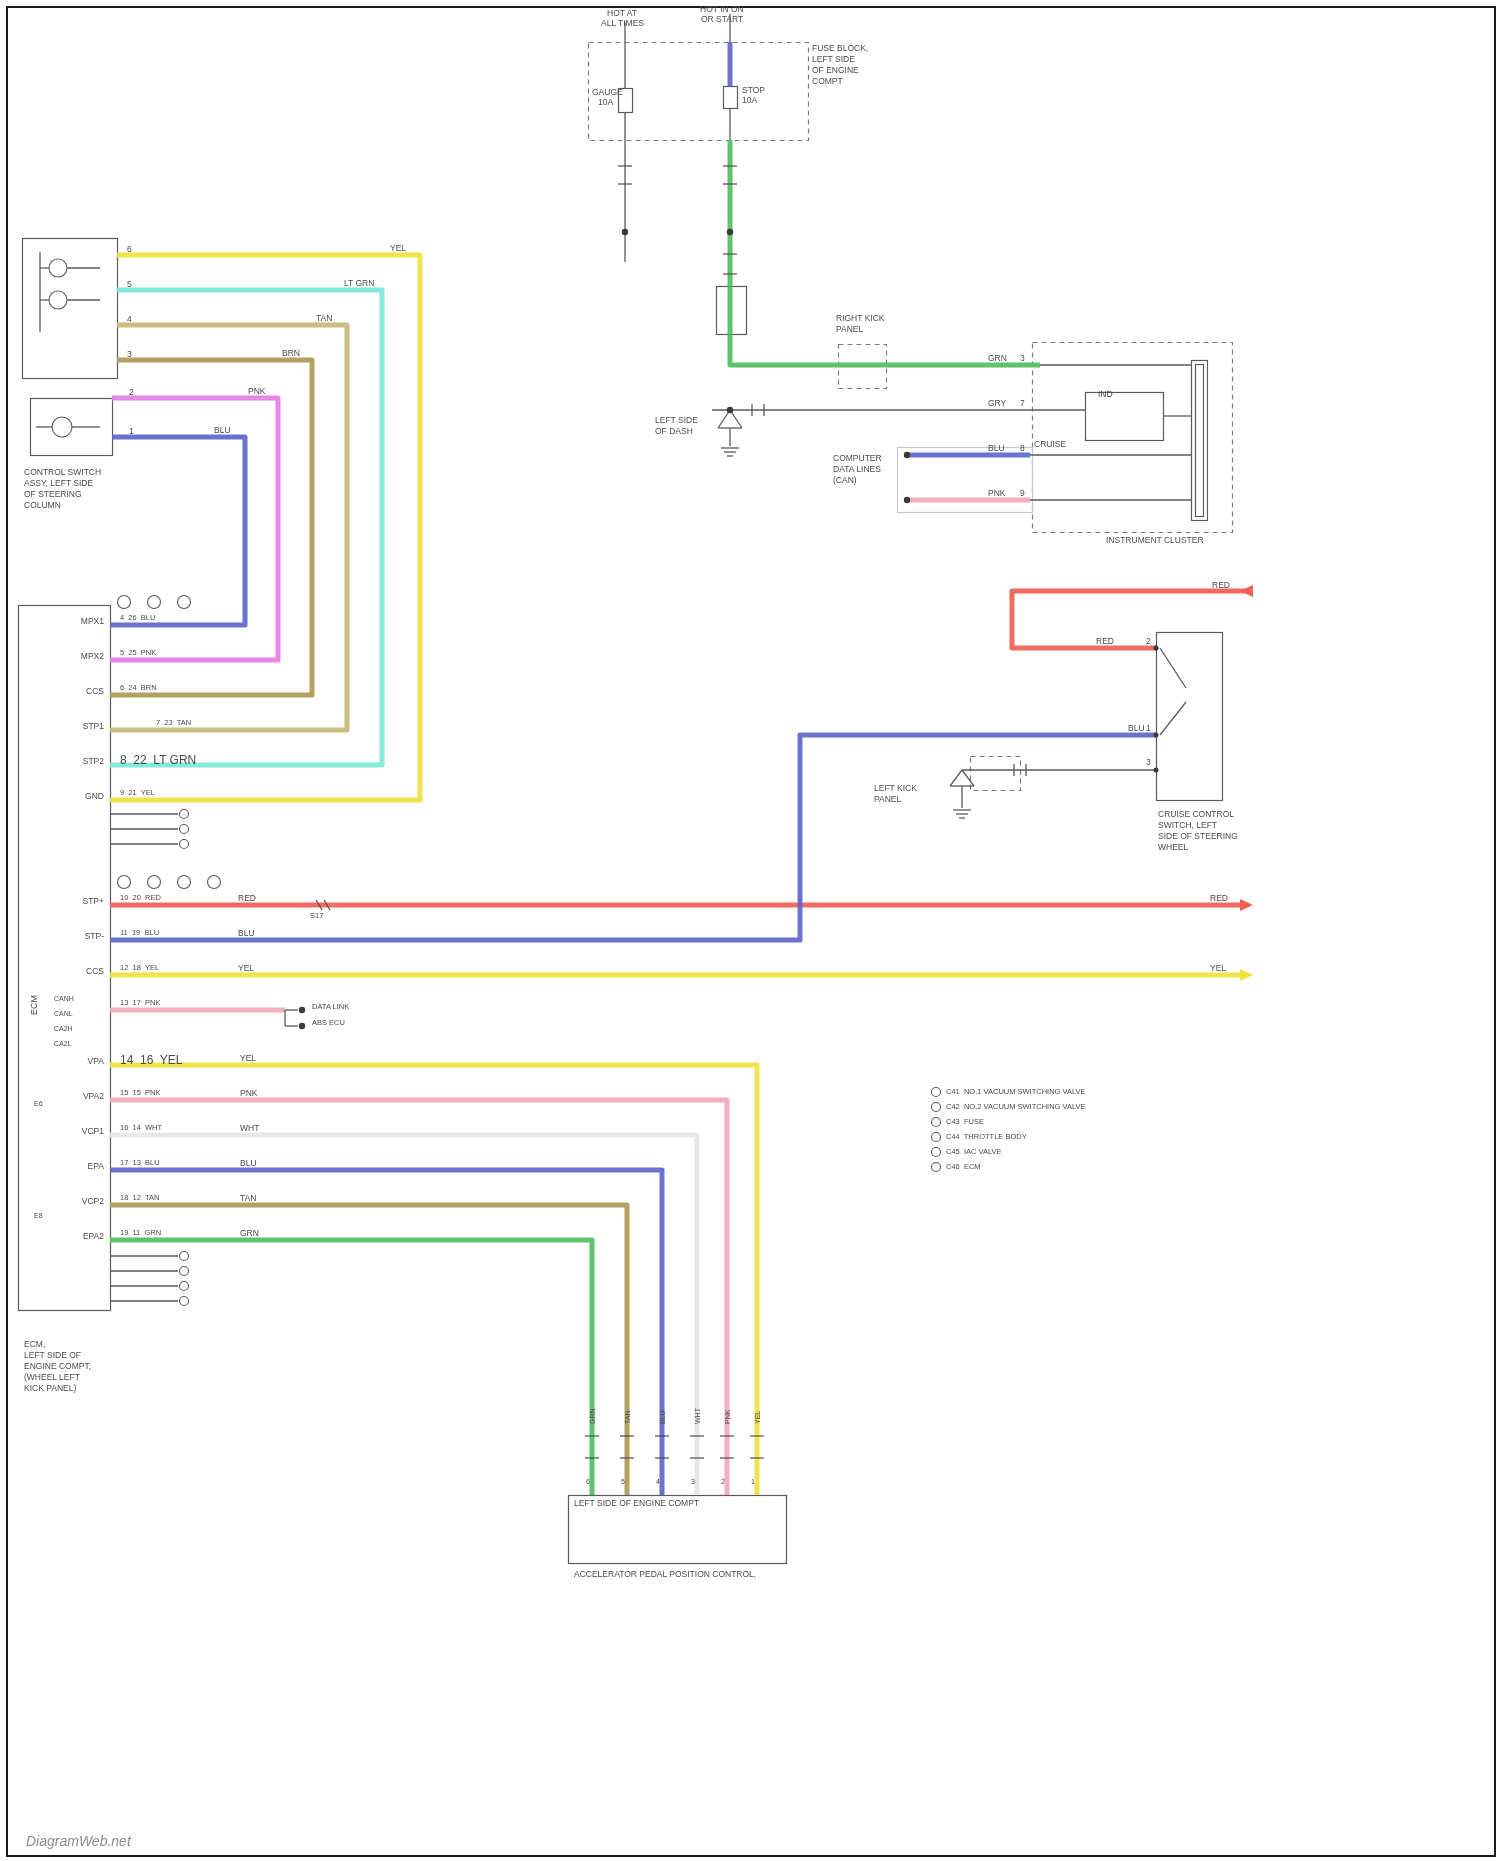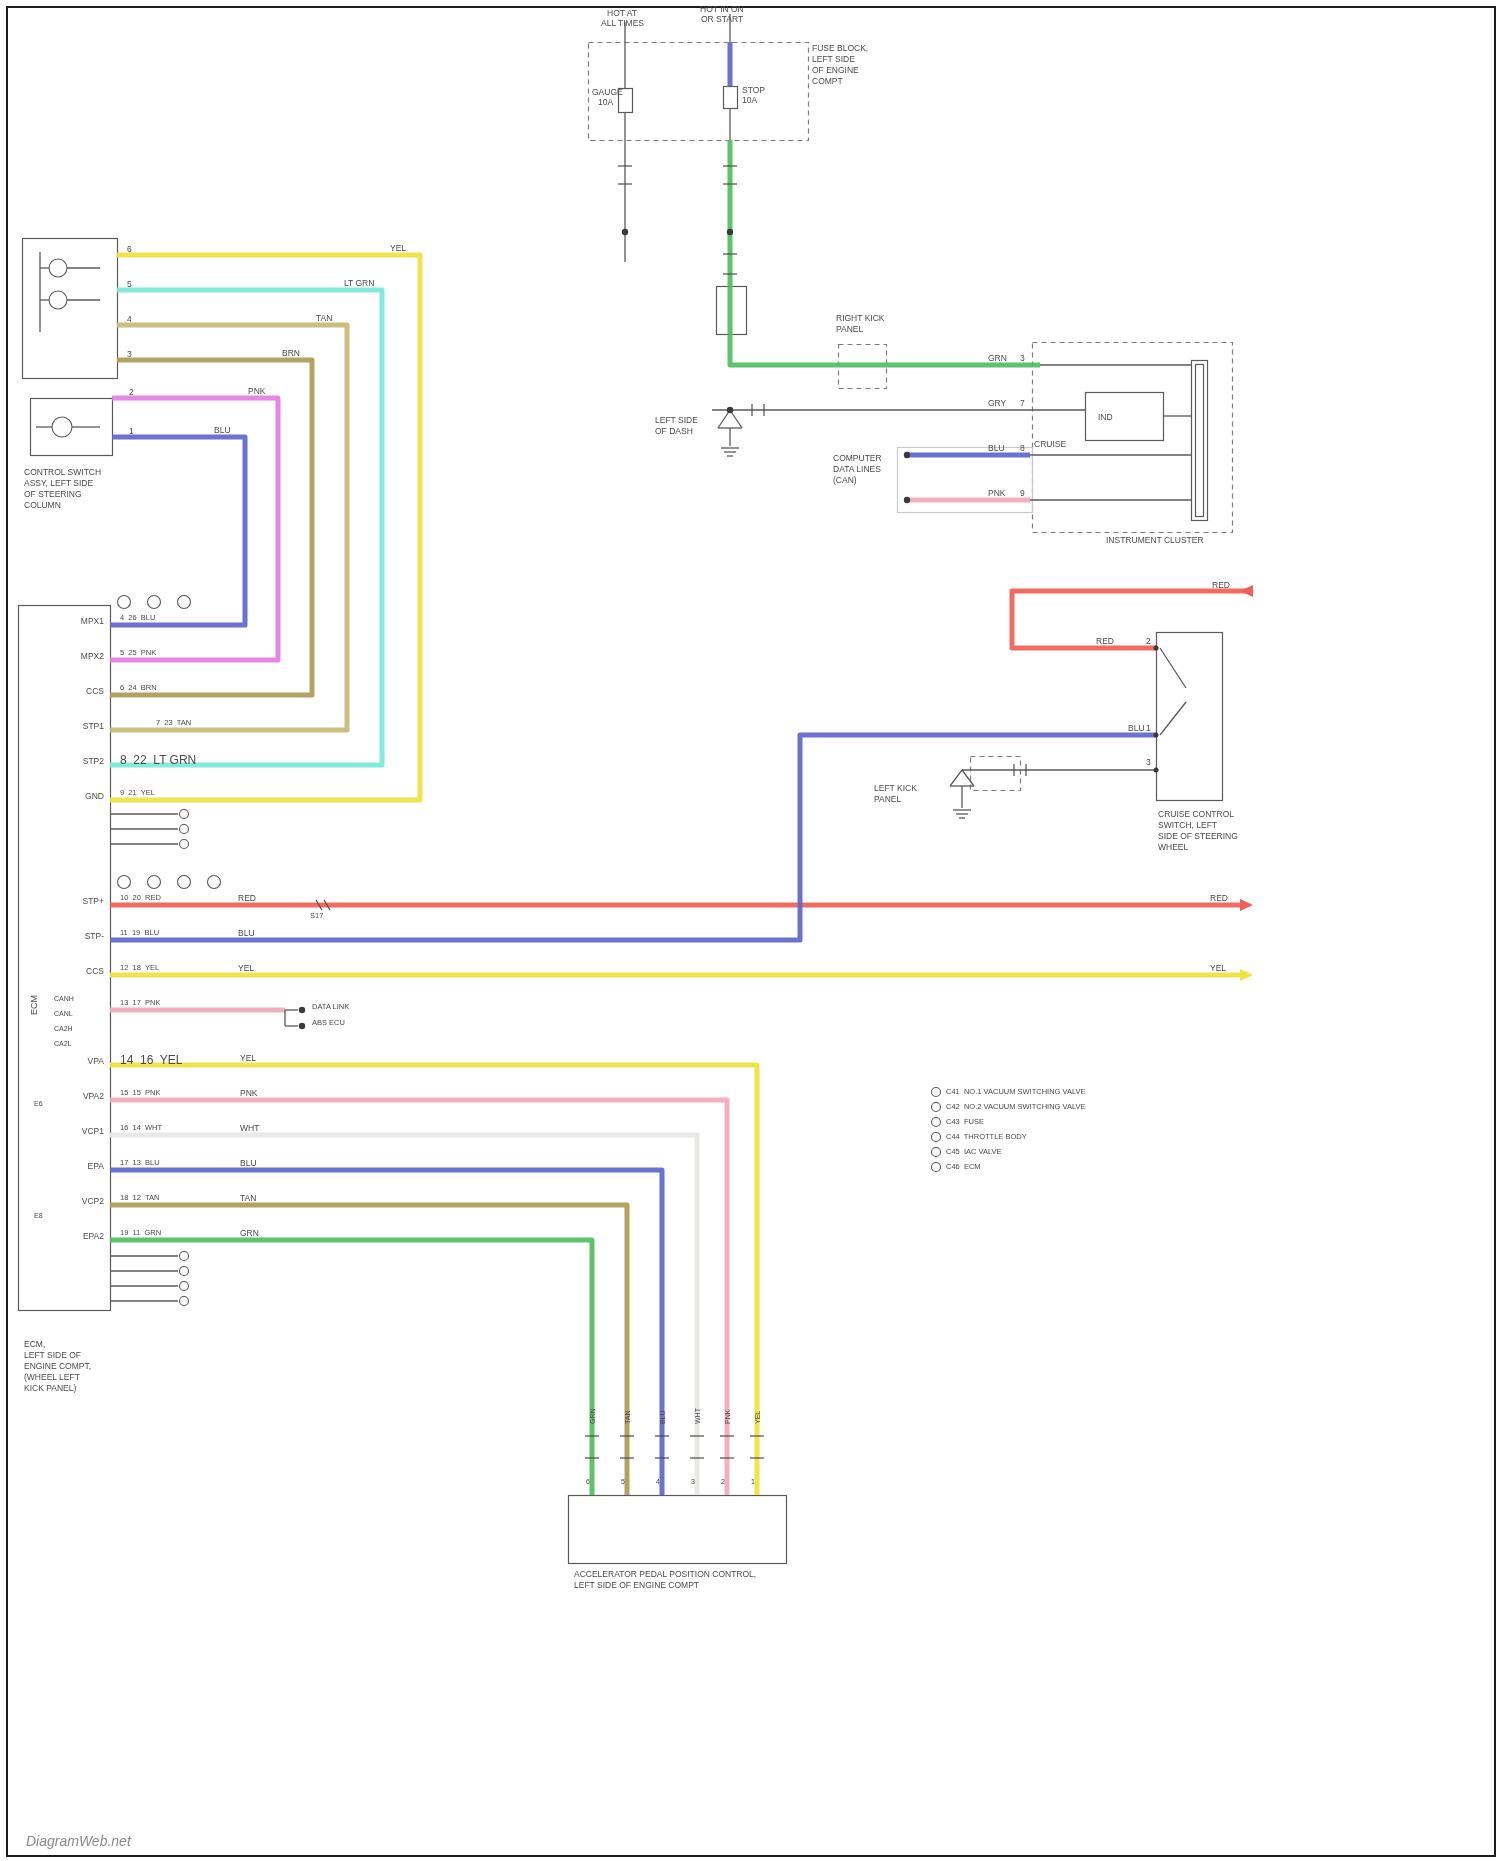--- a/index.html
+++ b/index.html
@@ -186,21 +186,21 @@
       <div class="lbl" style="left: 988px; top: 399px;">GRY</div>
       <div class="lbl" style="left: 1020px; top: 399px;">7</div>
       <div class="lbl" style="left: 988px; top: 444px;">BLU</div>
       <div class="lbl" style="left: 1020px; top: 444px;">8</div>
       <div class="lbl" style="left: 988px; top: 489px;">PNK</div>
       <div class="lbl" style="left: 1020px; top: 489px;">9</div>
       <div class="lbl" style="left: 833px; top: 454px;">COMPUTER</div>
       <div class="lbl" style="left: 833px; top: 465px;">DATA LINES</div>
       <div class="lbl" style="left: 833px; top: 476px;">(CAN)</div>
       <div class="lbl" style="left: 1034px; top: 402px; margin-top: 38px;">CRUISE</div>
-      <div class="lbl" style="left: 1098px; top: 413px;">IND</div>
+      <div class="lbl" style="left: 1098px; top: 390px;">IND</div>
       <div class="lbl" style="left: 1106px; top: 536px;">INSTRUMENT CLUSTER</div>
       <div class="lbl" style="left: 655px; top: 416px;">LEFT SIDE</div>
       <div class="lbl" style="left: 655px; top: 427px;">OF DASH</div>
       <div class="lbl" style="left: 1212px; top: 581px;">RED</div>
       <div class="lbl" style="left: 1096px; top: 637px;">RED</div>
       <div class="lbl" style="left: 1146px; top: 637px;">2</div>
       <div class="lbl" style="left: 1128px; top: 724px;">BLU</div>
       <div class="lbl" style="left: 1146px; top: 724px;">1</div>
       <div class="lbl" style="left: 1146px; top: 758px;">3</div>
       <div class="lbl" style="left: 1158px; top: 810px;">CRUISE CONTROL</div>
@@ -294,16 +294,16 @@
       <div class="lbl" style="left: 691px; top: 1478px; font-size: 7px;">3</div>
       <div class="lbl" style="left: 721px; top: 1478px; font-size: 7px;">2</div>
       <div class="lbl" style="left: 751px; top: 1478px; font-size: 7px;">1</div>
       <div class="lbl" style="left: 754px; top: 1424px; font-size: 7px; transform: rotate(-90deg); transform-origin: 0px 0px;">YEL</div>
       <div class="lbl" style="left: 724px; top: 1424px; font-size: 7px; transform: rotate(-90deg); transform-origin: 0px 0px;">PNK</div>
       <div class="lbl" style="left: 694px; top: 1424px; font-size: 7px; transform: rotate(-90deg); transform-origin: 0px 0px;">WHT</div>
       <div class="lbl" style="left: 659px; top: 1424px; font-size: 7px; transform: rotate(-90deg); transform-origin: 0px 0px;">BLU</div>
       <div class="lbl" style="left: 624px; top: 1424px; font-size: 7px; transform: rotate(-90deg); transform-origin: 0px 0px;">TAN</div>
       <div class="lbl" style="left: 589px; top: 1424px; font-size: 7px; transform: rotate(-90deg); transform-origin: 0px 0px;">GRN</div>
       <div class="lbl" style="left: 574px; top: 1570px;">ACCELERATOR PEDAL POSITION CONTROL,</div>
-      <div class="lbl" style="left: 574px; top: 1581px;">LEFT SIDE OF ENGINE COMPT</div>
+      <div class="lbl" style="left: 574px; top: 1499px;">LEFT SIDE OF ENGINE COMPT</div>
       <div class="lbl it" style="left: 26px; top: 1834px; font-size: 14px;">DiagramWeb.net</div>
     </div>
 </div>
 
 </body></html>

